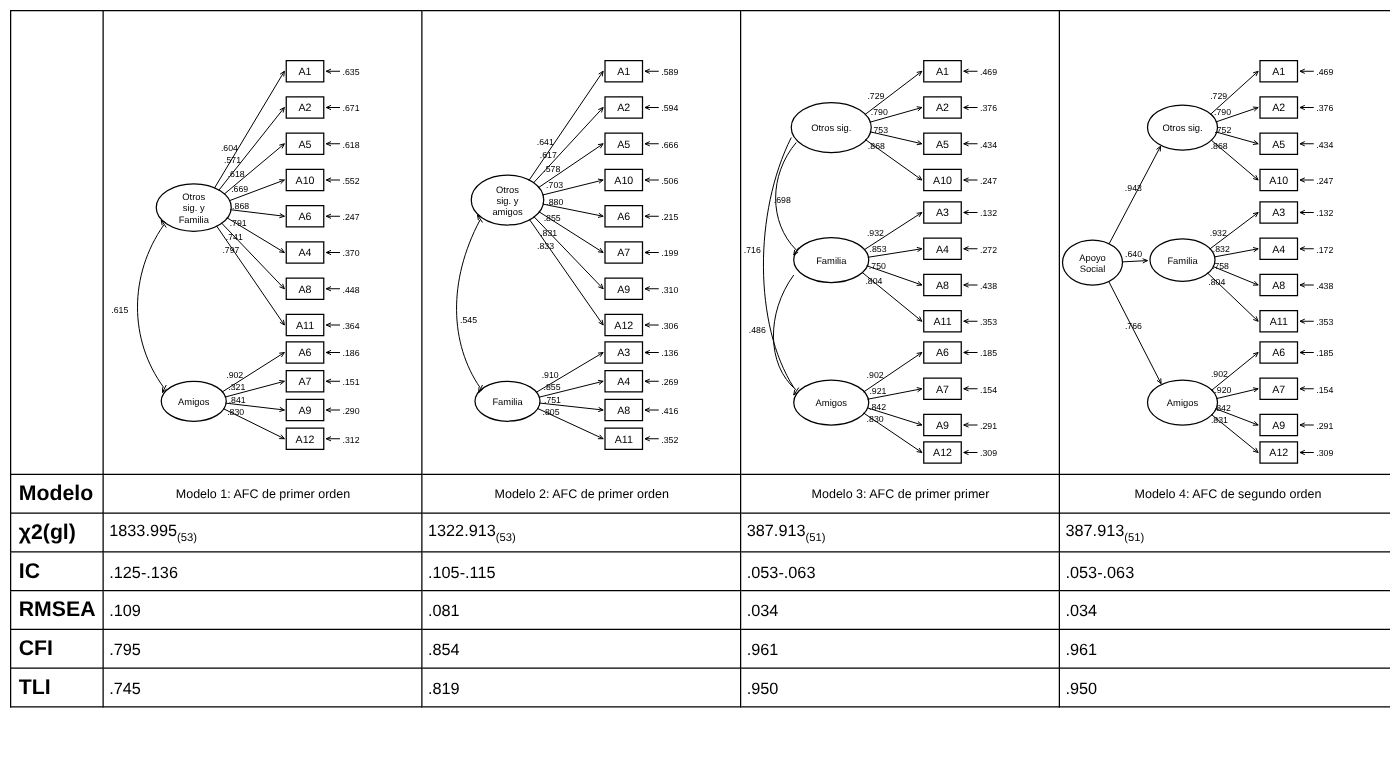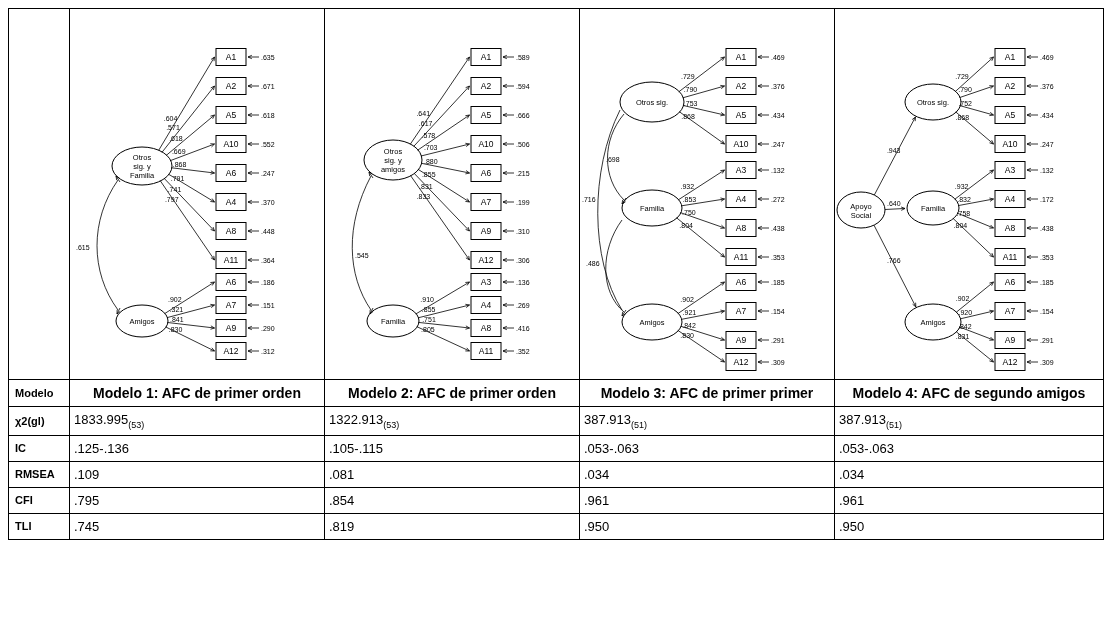--- a/index.html
+++ b/index.html
@@ -1,23 +1,23 @@
 <!DOCTYPE html>
 <html><head>
 <meta charset="utf-8">
 <style>
   html,body{margin:0;padding:0;background:#ffffff;}
   body{width:1112px;height:617px;font-family:"Liberation Sans",sans-serif;color:#000;}
   #wrap{position:relative;width:1112px;height:617px;}
   table.main{border-collapse:collapse;position:absolute;left:8px;top:8px;width:1096px;}
   table.main td{border:1px solid #000;vertical-align:middle;}
   .diagcell{height:370px;padding:0;position:relative;}
-  .rowlabel{font-weight:bold;font-size:11px;padding:5px 6px;width:78px;}
+  .rowlabel{font-weight:bold;font-size:17px;padding:5px 6px;width:78px;}
   .rowval{text-align:left;font-size:13px;padding:5px 4px;}
-  .modelname{text-align:center;font-size:14px;padding:5px 4px;font-weight:bold;}
+  .modelname{text-align:center;font-size:10px;padding:5px 4px;}
   .sub{font-size:9px;vertical-align:sub;}
   svg{display:block;}
   .ell{fill:#fff;stroke:#000;stroke-width:1;}
   .box{fill:#fff;stroke:#000;stroke-width:1;}
   .ln{stroke:#000;stroke-width:0.8;fill:none;}
   .lbl{font-family:"Liberation Sans",sans-serif;font-size:7px;fill:#000;}
   .boxlbl{font-family:"Liberation Sans",sans-serif;font-size:8.5px;fill:#000;text-anchor:middle;}
   .elllbl{font-family:"Liberation Sans",sans-serif;font-size:7.5px;fill:#000;text-anchor:middle;}
 </style>
 </head>
@@ -926,21 +926,21 @@
             </svg>
       </td>
     </tr>
     </tbody>
       <tbody id="tablebody">
         <tr>
           <td class="rowlabel">Modelo</td>
           <td class="modelname"><span>Modelo 1: AFC de primer orden</span></td>
           <td class="modelname"><span>Modelo 2: AFC de primer orden</span></td>
           <td class="modelname"><span>Modelo 3: AFC de primer primer</span></td>
-          <td class="modelname"><span>Modelo 4: AFC de segundo amigos</span></td>
+          <td class="modelname"><span>Modelo 4: AFC de segundo orden</span></td>
         </tr>
         <tr>
           <td class="rowlabel">χ2(gl)</td>
           <td class="rowval"><span>1833.995</span><span class="sub">(53)</span></td>
           <td class="rowval"><span>1322.913</span><span class="sub">(53)</span></td>
           <td class="rowval"><span>387.913</span><span class="sub">(51)</span></td>
           <td class="rowval"><span>387.913</span><span class="sub">(51)</span></td>
         </tr>
         <tr>
           <td class="rowlabel">IC</td>

